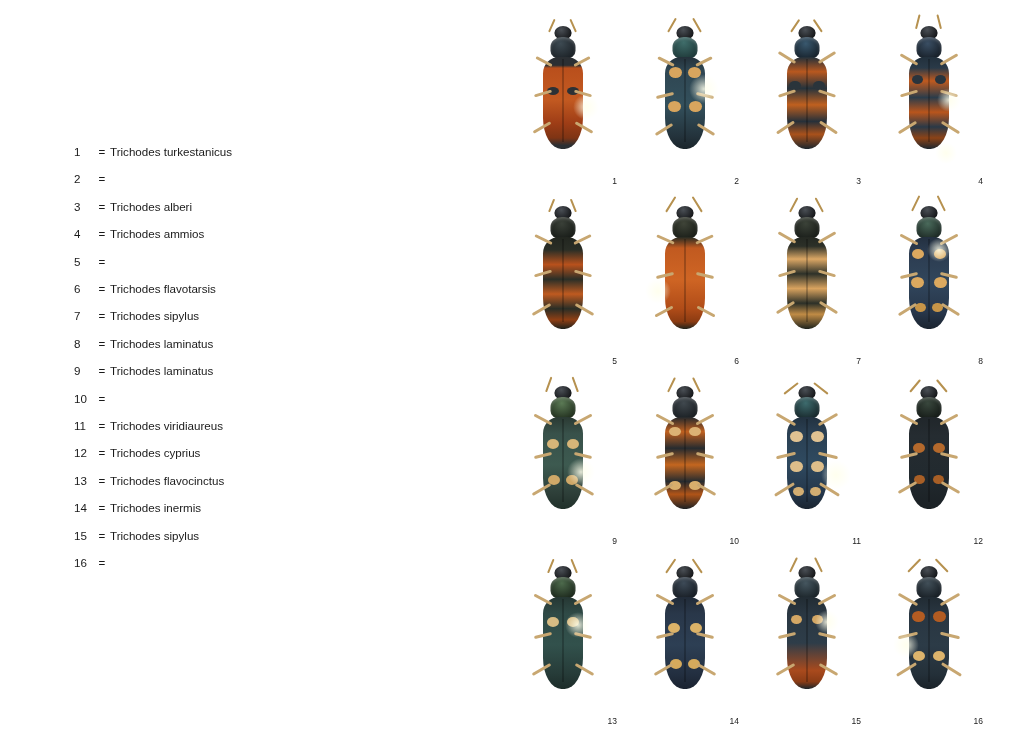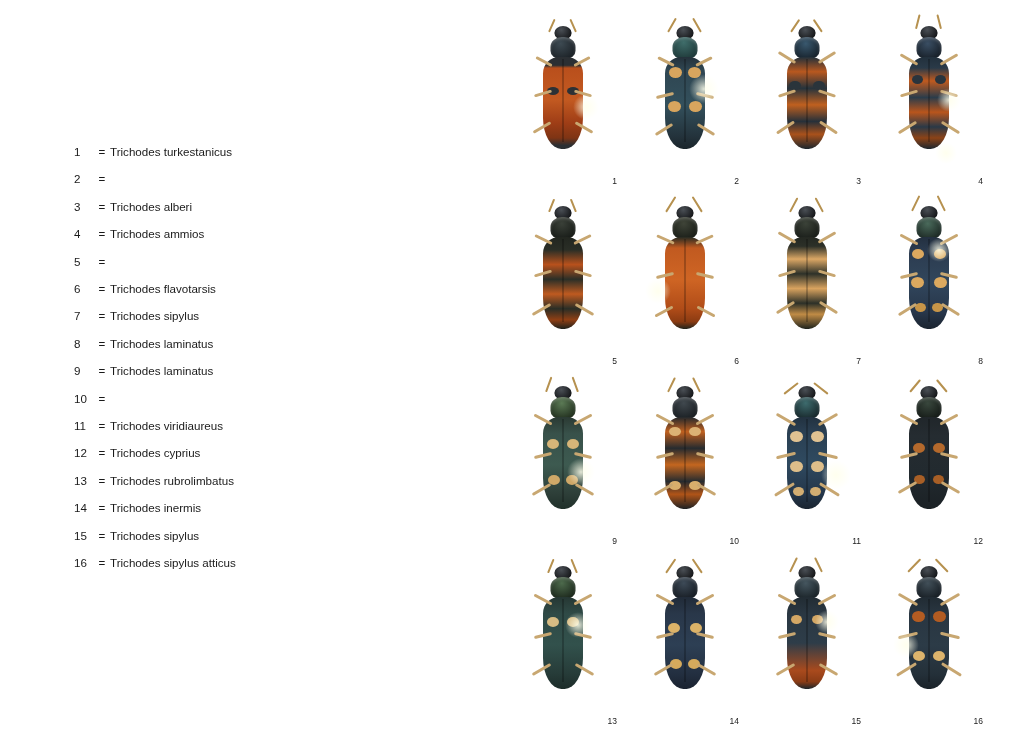--- a/index.html
+++ b/index.html
@@ -216,36 +216,35 @@
       <span class="legend-name">Trichodes viridiaureus</span>
     </li>
     <li class="legend-item">
       <span class="legend-num">12</span>
       <span class="legend-eq">=</span>
       <span class="legend-name">Trichodes cyprius</span>
     </li>
     <li class="legend-item">
       <span class="legend-num">13</span>
       <span class="legend-eq">=</span>
-      <span class="legend-name">Trichodes rubrolimbatus</span>
+      <span class="legend-name">Trichodes flavocinctus</span>
     </li>
     <li class="legend-item">
       <span class="legend-num">14</span>
       <span class="legend-eq">=</span>
       <span class="legend-name">Trichodes inermis</span>
     </li>
     <li class="legend-item">
       <span class="legend-num">15</span>
       <span class="legend-eq">=</span>
       <span class="legend-name">Trichodes sipylus</span>
     </li>
     <li class="legend-item">
       <span class="legend-num">16</span>
       <span class="legend-eq">=</span>
-      <span class="legend-name">Trichodes sipylus atticus</span>
     </li>
   </ul>
 </div>
 
 <div id="plate">
 
   <div class="plate-row" style="top:0px;">
 
     <div class="specimen" style="left:0px;">
       <div class="beetle">

